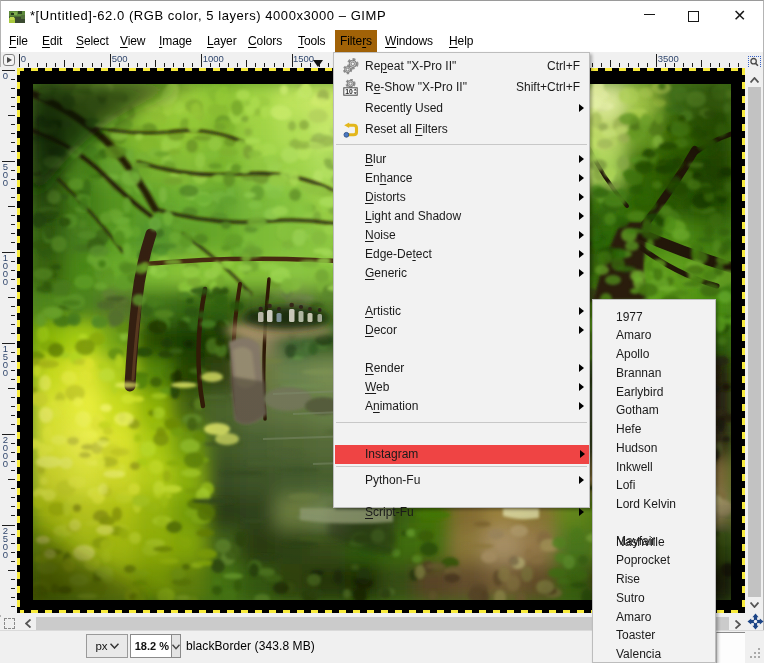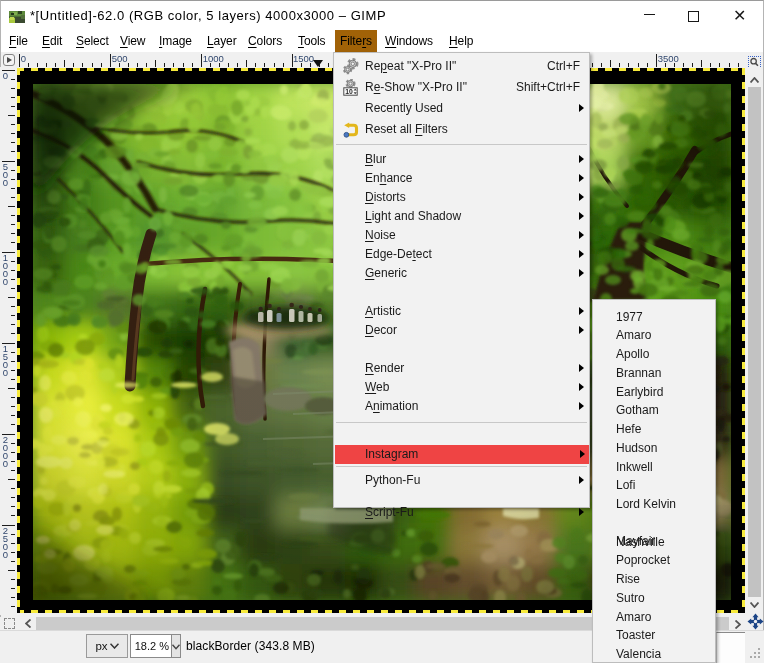--- a/index.html
+++ b/index.html
@@ -29,21 +29,21 @@
 .dash-v{position:absolute;top:0;width:2.6px;height:545px;background:repeating-linear-gradient(180deg,#f6e93c 0 7px,#000 7px 14px);}
 #photo{left:33px;top:84px;width:698px;height:516px;filter:saturate(1.33) hue-rotate(-5deg) contrast(1.05) brightness(1.03);}
 #vsb{left:746px;top:67px;width:16px;height:550px;background:#f0f0f0;}
 #vsb .thumb{position:absolute;left:2px;top:20px;width:13px;height:510px;background:#c2c2c2;}
 #hsb{left:0;top:617px;width:746px;height:13px;background:#f0f0f0;}
 #hsb .thumb{position:absolute;left:36px;top:0px;width:693px;height:13px;background:#cbcbcb;}
 #qmask{left:4px;top:618px;width:9px;height:9px;border:1px dashed #8a8a8a;}
 #navico{left:747px;top:613px;width:17px;height:17px;}
 #statusbar{left:0;top:630px;width:764px;height:33px;background:#f0f0f0;border-top:1px solid #dadada;box-sizing:border-box;}
 #unitbox{left:86px;top:634px;width:42px;height:24px;border:1px solid #9a9a9a;background:#e9e9e9;box-sizing:border-box;font-size:11.5px;color:#111;line-height:22px;text-align:center;}
-#zoombox{left:130px;top:634px;width:42px;height:24px;border:1px solid #8a8a8a;border-right:none;background:#fff;box-sizing:border-box;font-size:11px;color:#111;line-height:22px;text-align:right;padding-right:3px;}
+#zoombox{left:130px;top:634px;width:42px;height:24px;border:1px solid #8a8a8a;border-right:none;background:#fff;box-sizing:border-box;font-size:11px;color:#111;line-height:22px;text-align:right;padding-right:3px;font-weight:bold;}
 #zoomdrop{left:171px;top:634px;width:10px;height:24px;border:1px solid #8a8a8a;background:#e4e4e4;box-sizing:border-box;}
 #sbtext{left:186px;top:639px;font-size:12px;letter-spacing:0.1px;color:#000;}
 #whitebox{left:716px;top:632px;width:29px;height:31px;background:#fdfdfd;border-top:1px solid #8a8a8a;border-left:1px solid #cfcfcf;box-sizing:border-box;}
 #fmenu{left:333px;top:52px;width:257px;height:456px;background:#f2f2f2;border:1px solid #bdbdbd;box-sizing:border-box;box-shadow:2px 2px 3px rgba(0,0,0,0.3);font-size:12px;color:#1a1a1a;}
 .fitem{position:absolute;left:1px;width:253px;height:19px;line-height:19px;}
 .hli{background:#ef4444;width:254px;}
 .fitem .lab{position:absolute;left:30px;top:0;white-space:nowrap;}
 .fitem .sc{position:absolute;right:8px;top:0;}
 .fitem .arr{position:absolute;right:4px;top:5px;width:0;height:0;border-left:5px solid #000;border-top:4.5px solid transparent;border-bottom:4.5px solid transparent;}
 .fitem .ficon{position:absolute;left:7px;top:1px;width:17px;height:17px;}

